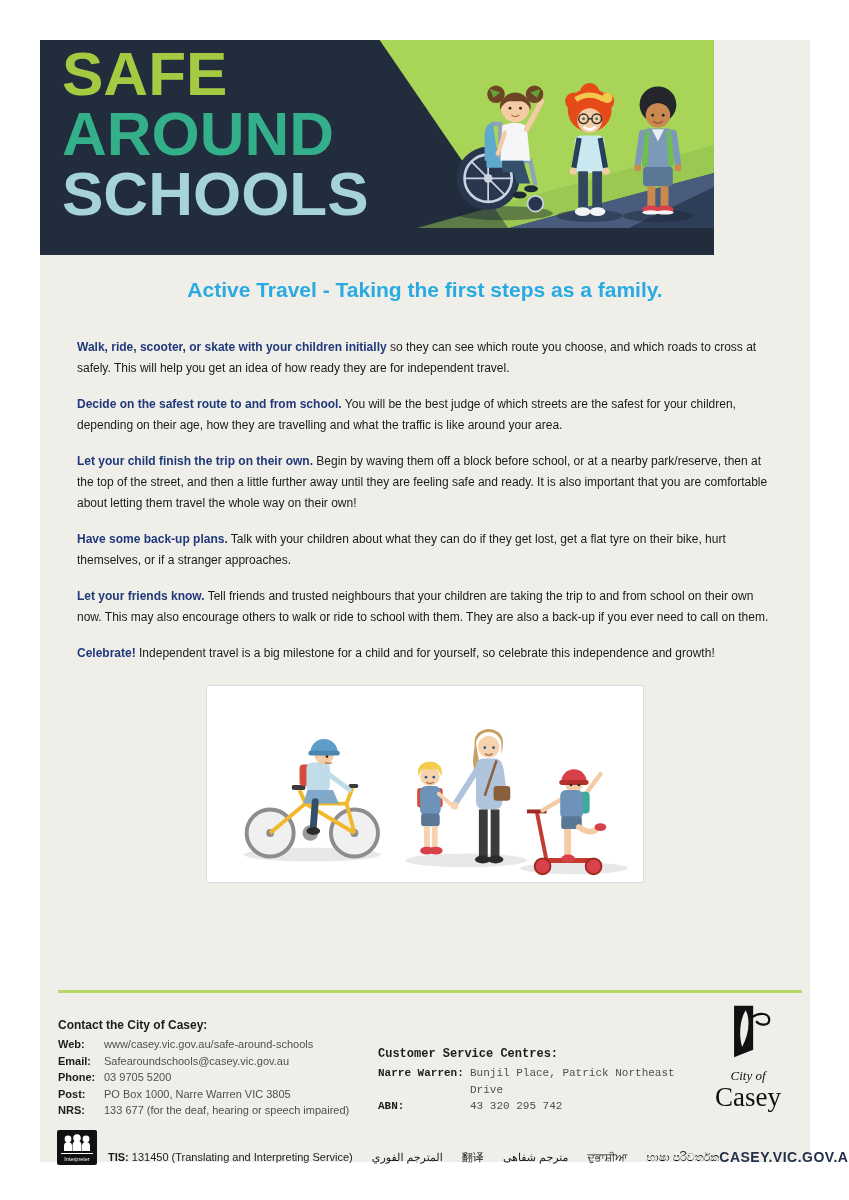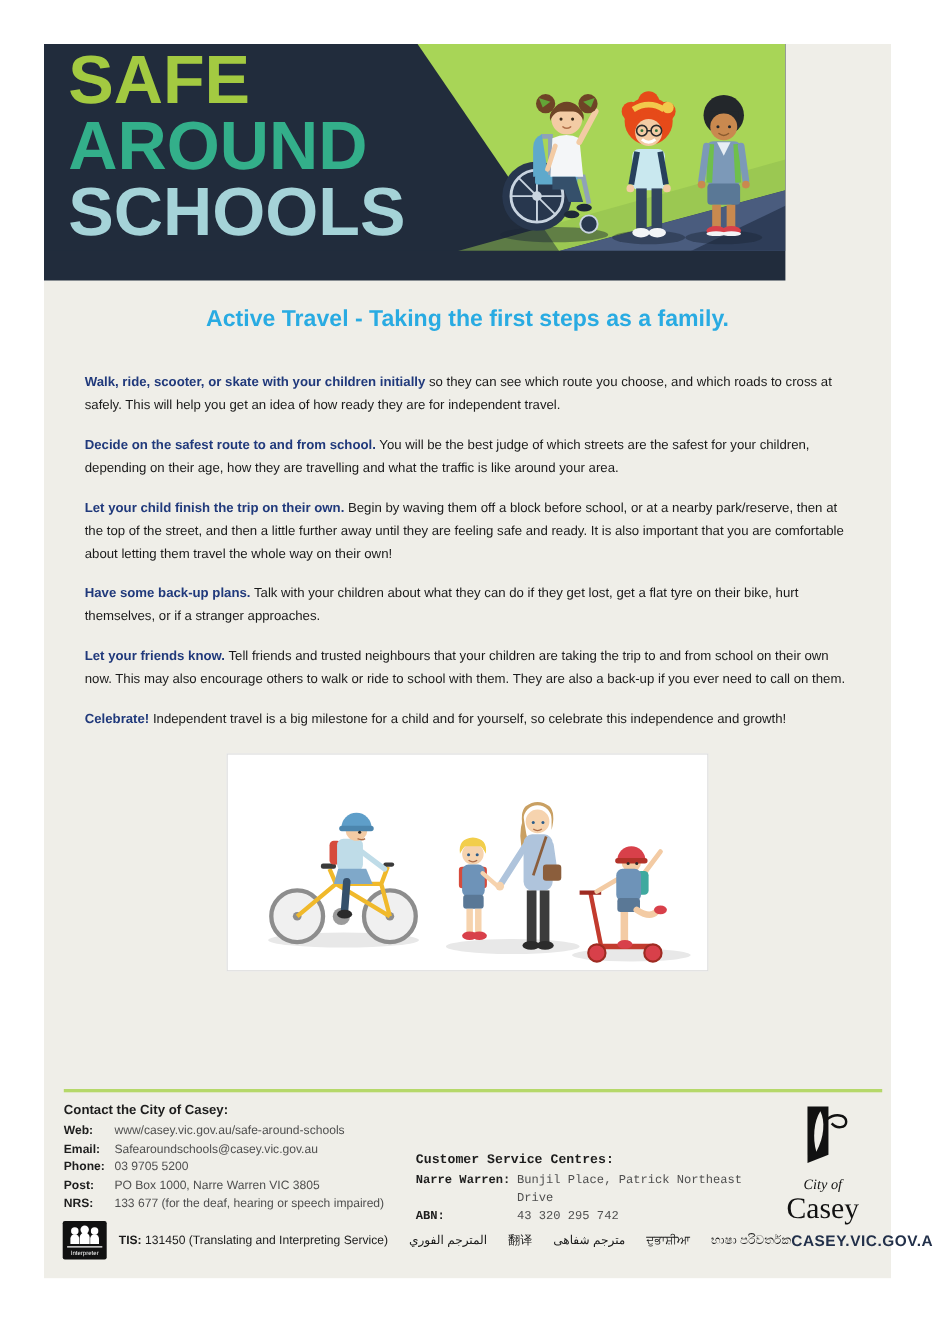--- a/index.html
+++ b/index.html
@@ -20,33 +20,33 @@
   .para{margin:15px 37px 0;font-size:12px;line-height:21px;color:#1A1A1A;}
   .para-first{margin-top:34px;}
   .lead{font-weight:700;color:#20397B;}
 
   .illus{margin:21px auto 0;width:438px;height:198px;background:#fff;border:1px solid #DCDCDC;box-sizing:border-box;}
 
   .divider{position:absolute;left:18px;right:8px;top:950px;height:3px;background:#B5D869;}
 
   
   .footer{position:absolute;left:0;top:962px;width:770px;height:160px;}
-  .contact{position:absolute;left:18px;top:0;width:310px;}
+  .contact{position:absolute;left:18px;top:16px;width:310px;}
   .f-head{font-size:12px;font-weight:700;color:#1D1D1D;margin-bottom:4px;}
   .f-row{display:flex;font-size:11px;line-height:16.5px;}
   .f-label{font-weight:700;color:#1D1D1D;flex:0 0 46px;}
   .f-val{color:#4F4F4F;}
   .svc{position:absolute;left:338px;top:45px;width:300px;font-family:Liberation Mono, monospace;}
   .svc .f-label{flex:0 0 92px;}
 
   .logo{position:absolute;left:650px;top:2px;width:116px;text-align:center;}
   .logo-cityof{font-family:"Liberation Serif",serif;font-style:italic;font-size:13px;color:#111;margin-top:2px;}
   .logo-casey{font-family:"Liberation Serif",serif;font-size:27px;color:#111;line-height:26px;}
 
-  .tisrow{position:absolute;left:17px;top:108px;width:744px;display:flex;align-items:center;}
+  .tisrow{position:absolute;left:17px;top:128px;width:744px;display:flex;align-items:flex-end;}
   .tis-icon{width:40px;height:35px;background:#111;border-radius:2px;flex:0 0 auto;}
   .tis-text{margin-left:11px;font-size:11px;color:#1A1A1A;white-space:nowrap;}
   .tis-bold{font-weight:700;}
   .tis-lang{margin-left:16px;}
   .site{margin-left:auto;font-size:14px;font-weight:700;color:#22304A;letter-spacing:0.5px;}
 </style>
 </head>
 <body>
 
 <div class="page">

